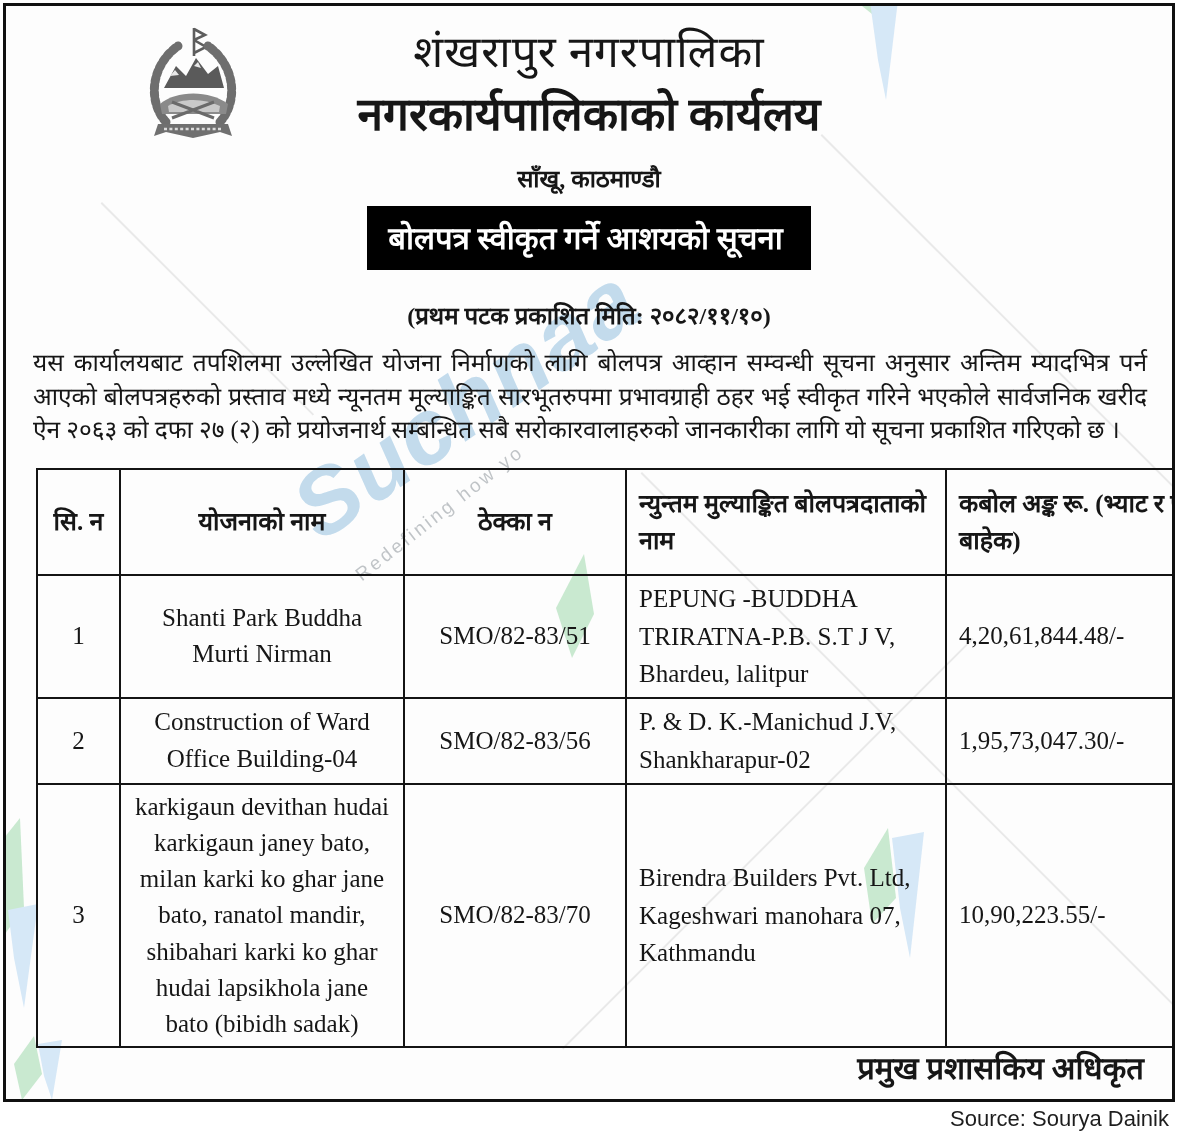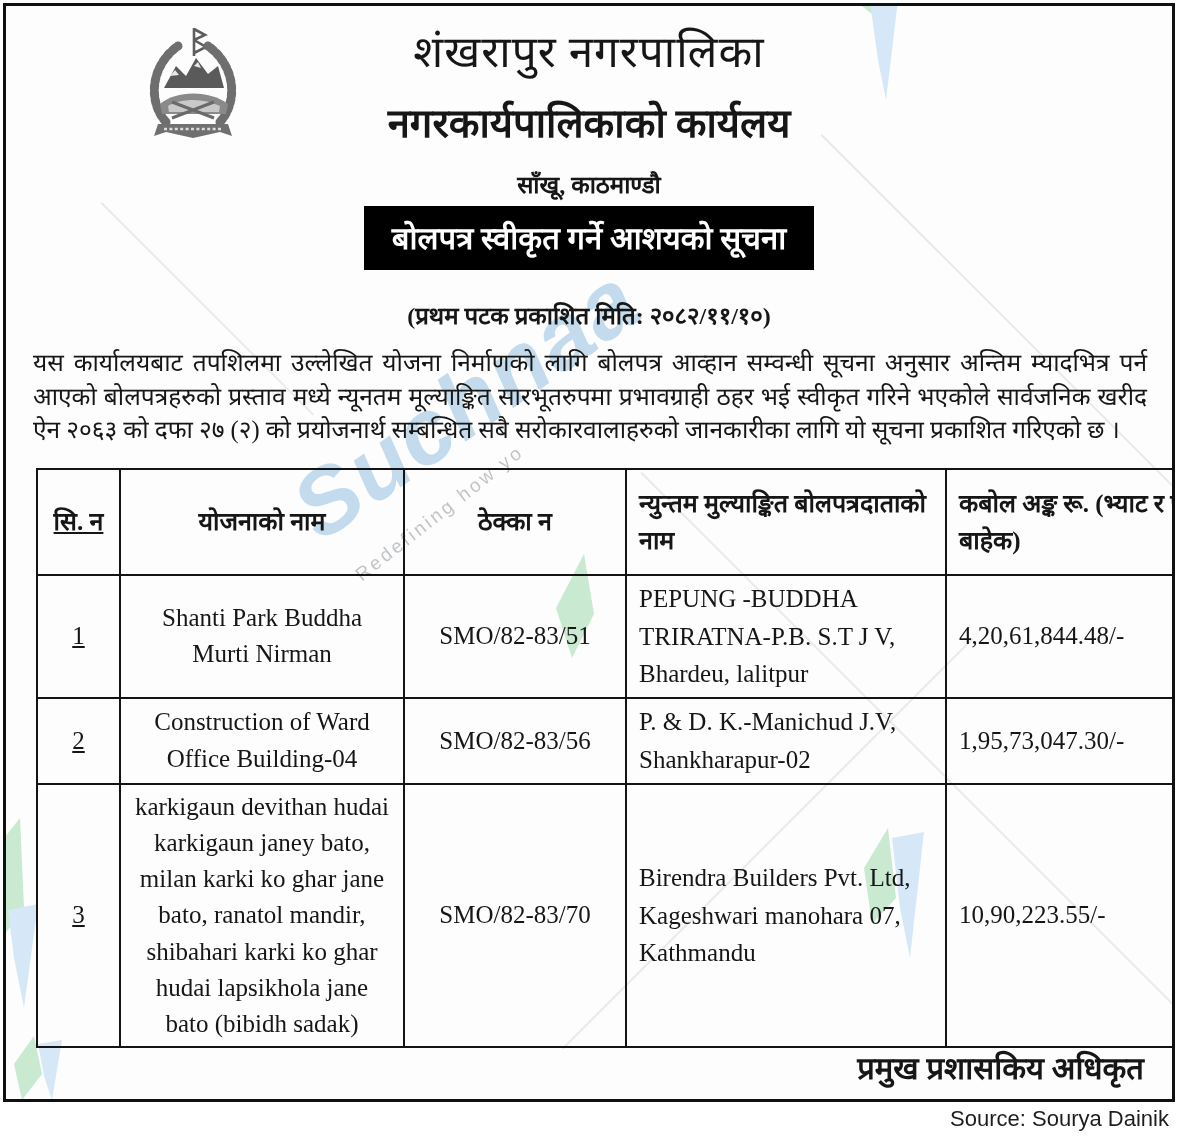--- a/index.html
+++ b/index.html
@@ -6,38 +6,38 @@
   #page{position:relative;width:1181px;height:1140px;background:#ffffff;overflow:hidden;
         font-family:"Liberation Serif",serif;color:#161616;}
   
   .doc{position:absolute;left:3px;top:3px;width:1166px;height:1093px;border:3px solid #101010;
        background:#fdfdfd;overflow:hidden;}
   .layer-marks{position:absolute;inset:0;z-index:1;pointer-events:none;}
   .layer-content{position:absolute;inset:0;z-index:2;}
   
   .header-block{position:absolute;top:14px;left:0;right:0;text-align:center;}
   .org-name{font-size:44px;font-weight:400;letter-spacing:1px;}
-  .office-name{font-size:40px;font-weight:700;margin-top:14px;}
+  .office-name{font-size:46px;font-weight:700;margin-top:1px;}
   .address{font-size:24px;font-weight:700;margin-top:18px;}
   .logo{position:absolute;left:136px;top:20px;width:102px;height:124px;}
   
   .banner-row{position:absolute;top:200px;left:0;right:0;text-align:center;}
   .banner{display:inline-block;background:#000000;color:#ffffff;font-size:31px;font-weight:700;
-          padding:10px 28px 12px 28px;}
+          padding:10px 28px 12px 21px;}
   .pubdate{position:absolute;top:292px;left:0;right:0;text-align:center;font-size:24px;font-weight:700;}
   
   .body-par{position:absolute;top:340px;left:27px;right:25px;font-size:24.5px;line-height:1.37;
             text-align:justify;font-weight:500;}
   
   table.notice{position:absolute;top:462px;left:30px;border-collapse:collapse;table-layout:fixed;
                width:1115px;}
   table.notice td,table.notice th{border:2.5px solid #141414;vertical-align:middle;
                font-size:25px;padding:4px 12px;background:transparent;}
   th{font-weight:700;text-align:center;line-height:1.5;}
-  .c-sn{width:57px;text-align:center;text-decoration:underline;}
+  .c-sn{width:57px;text-align:center;}
   .c-project{width:258px;text-align:center;line-height:1.45;}
   .c-contract{width:196px;text-align:center;}
   .c-bidder{width:294px;text-align:left;line-height:1.5;}
   .c-amount{width:310px;text-align:left;}
   tr.h-header{height:106px;} tr.h-r1{height:116px;} tr.h-r2{height:86px;} tr.h-r3{height:262px;}
   
   .signature{position:absolute;top:1040px;right:28px;font-size:31px;font-weight:700;}
   .source-note{position:absolute;right:12px;top:1106px;font-size:22px;
                font-family:"Liberation Sans",sans-serif;color:#1d1d1d;}
   

